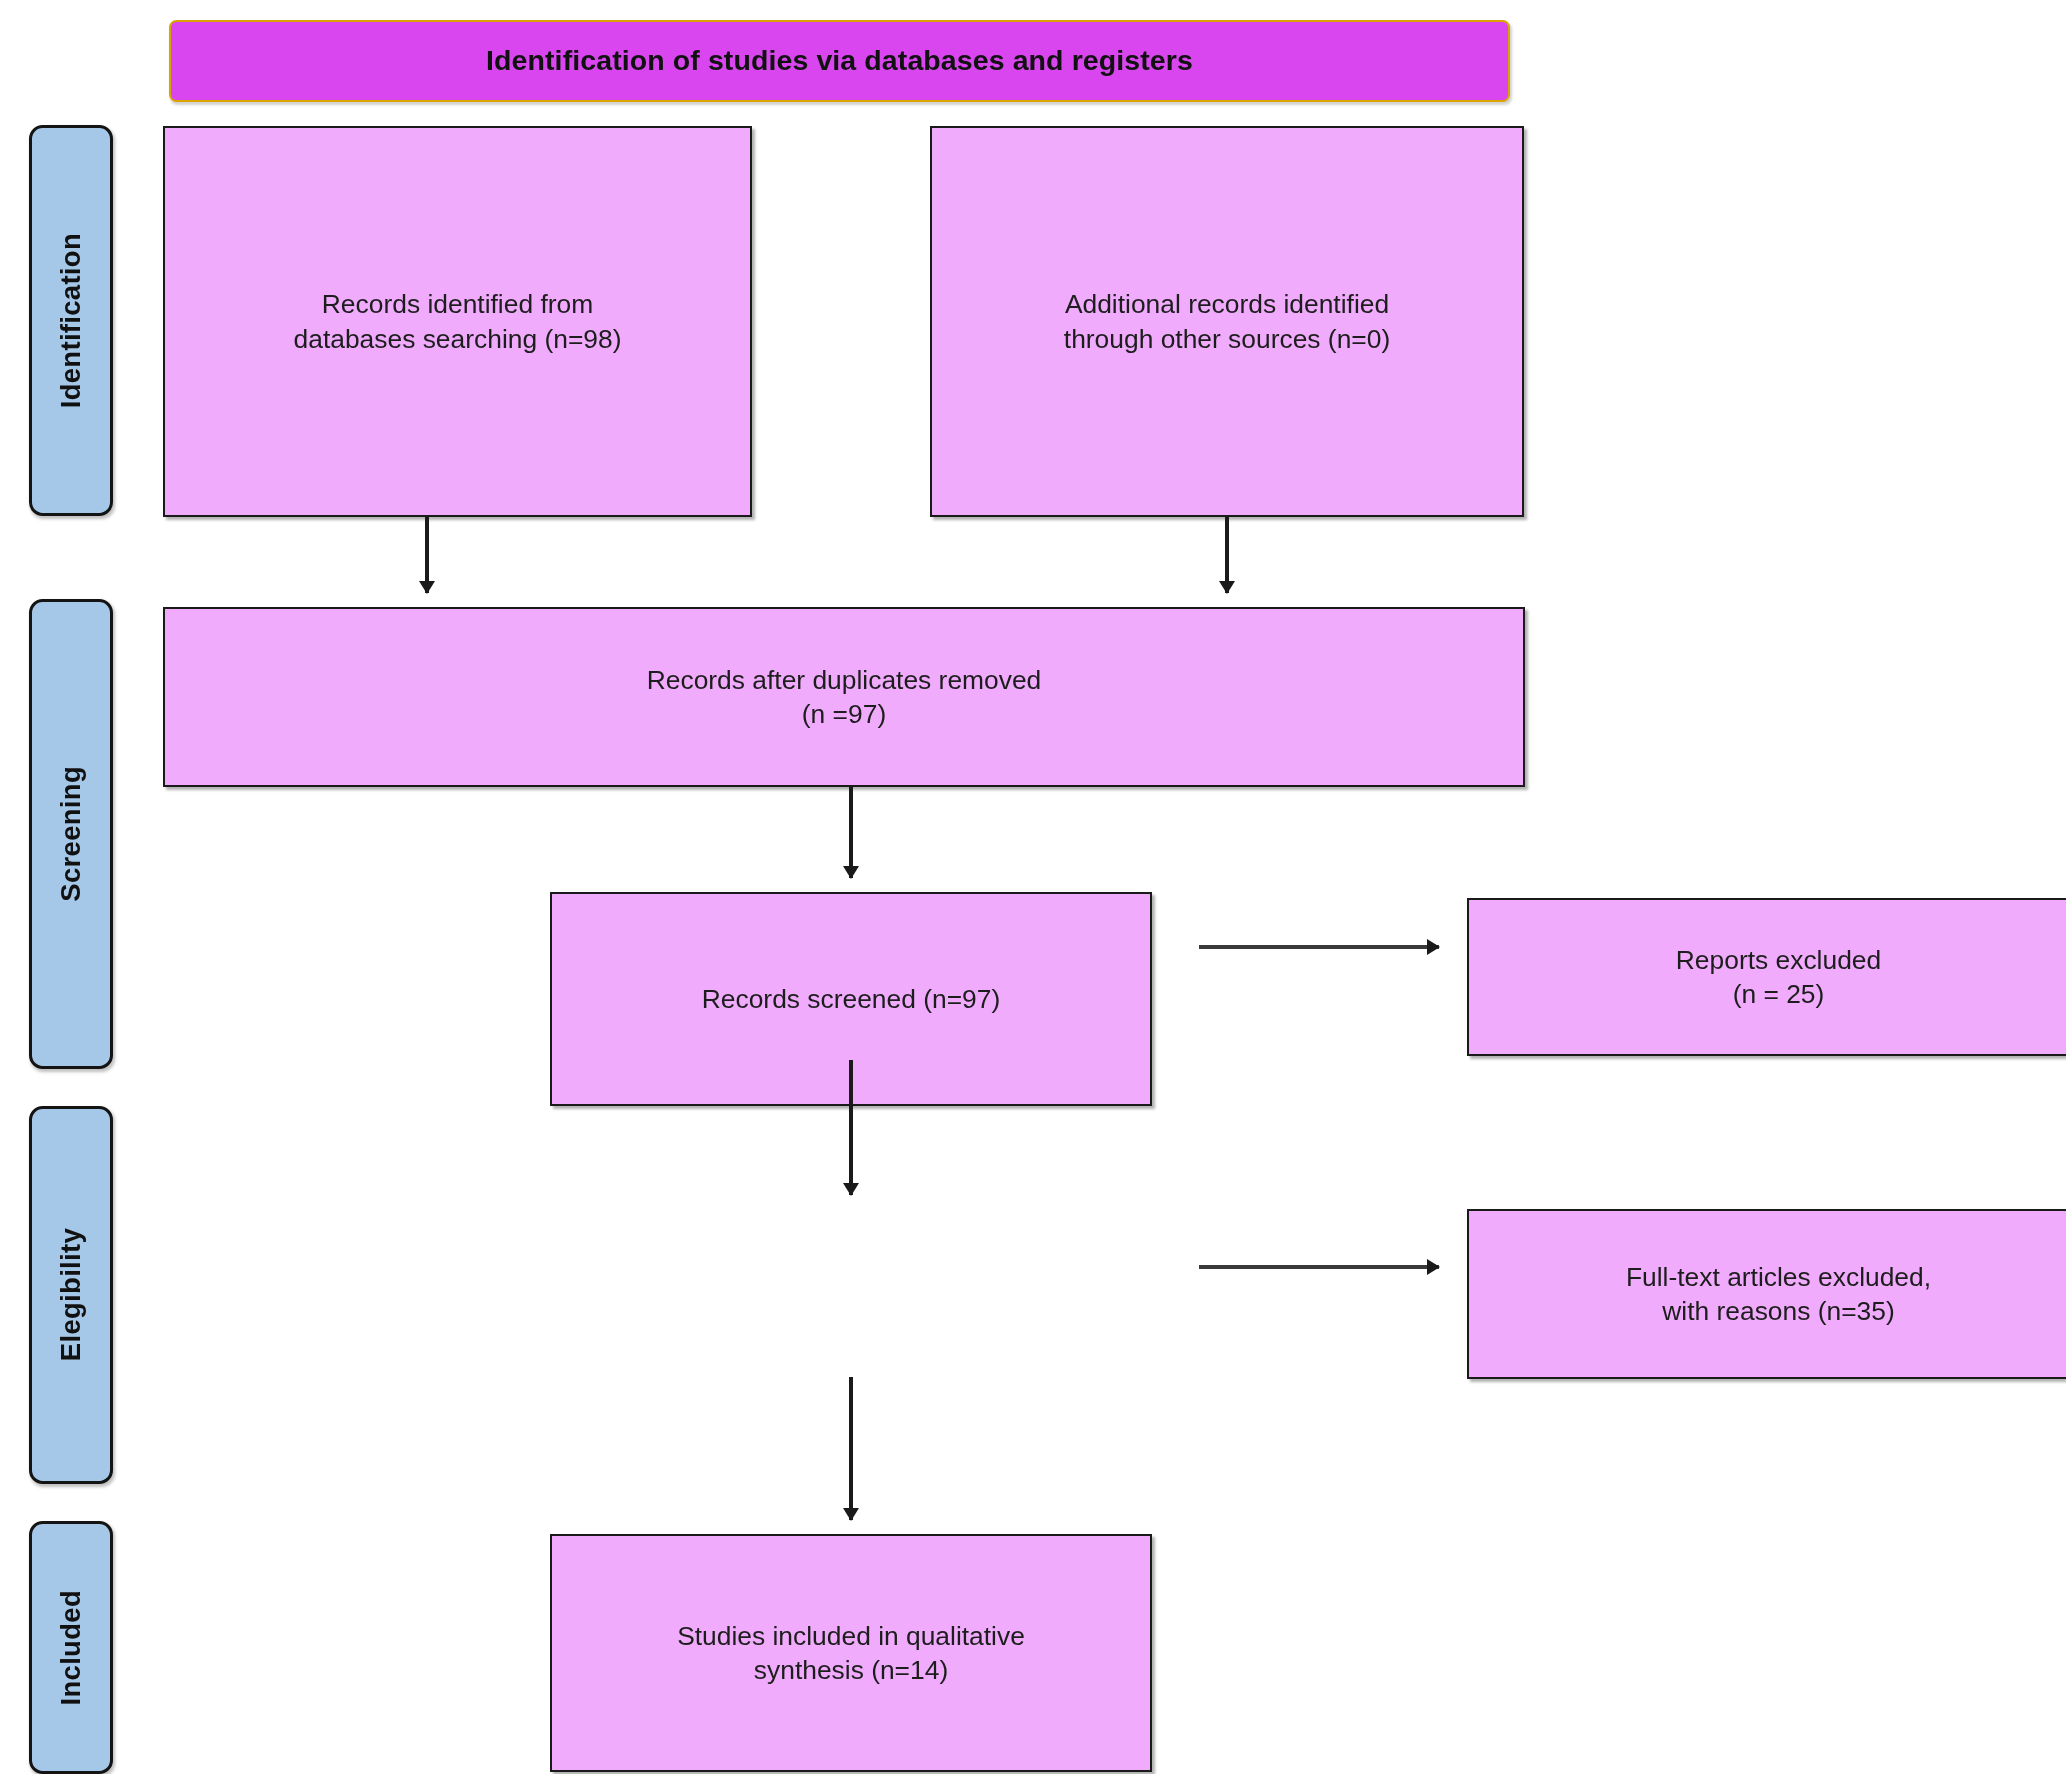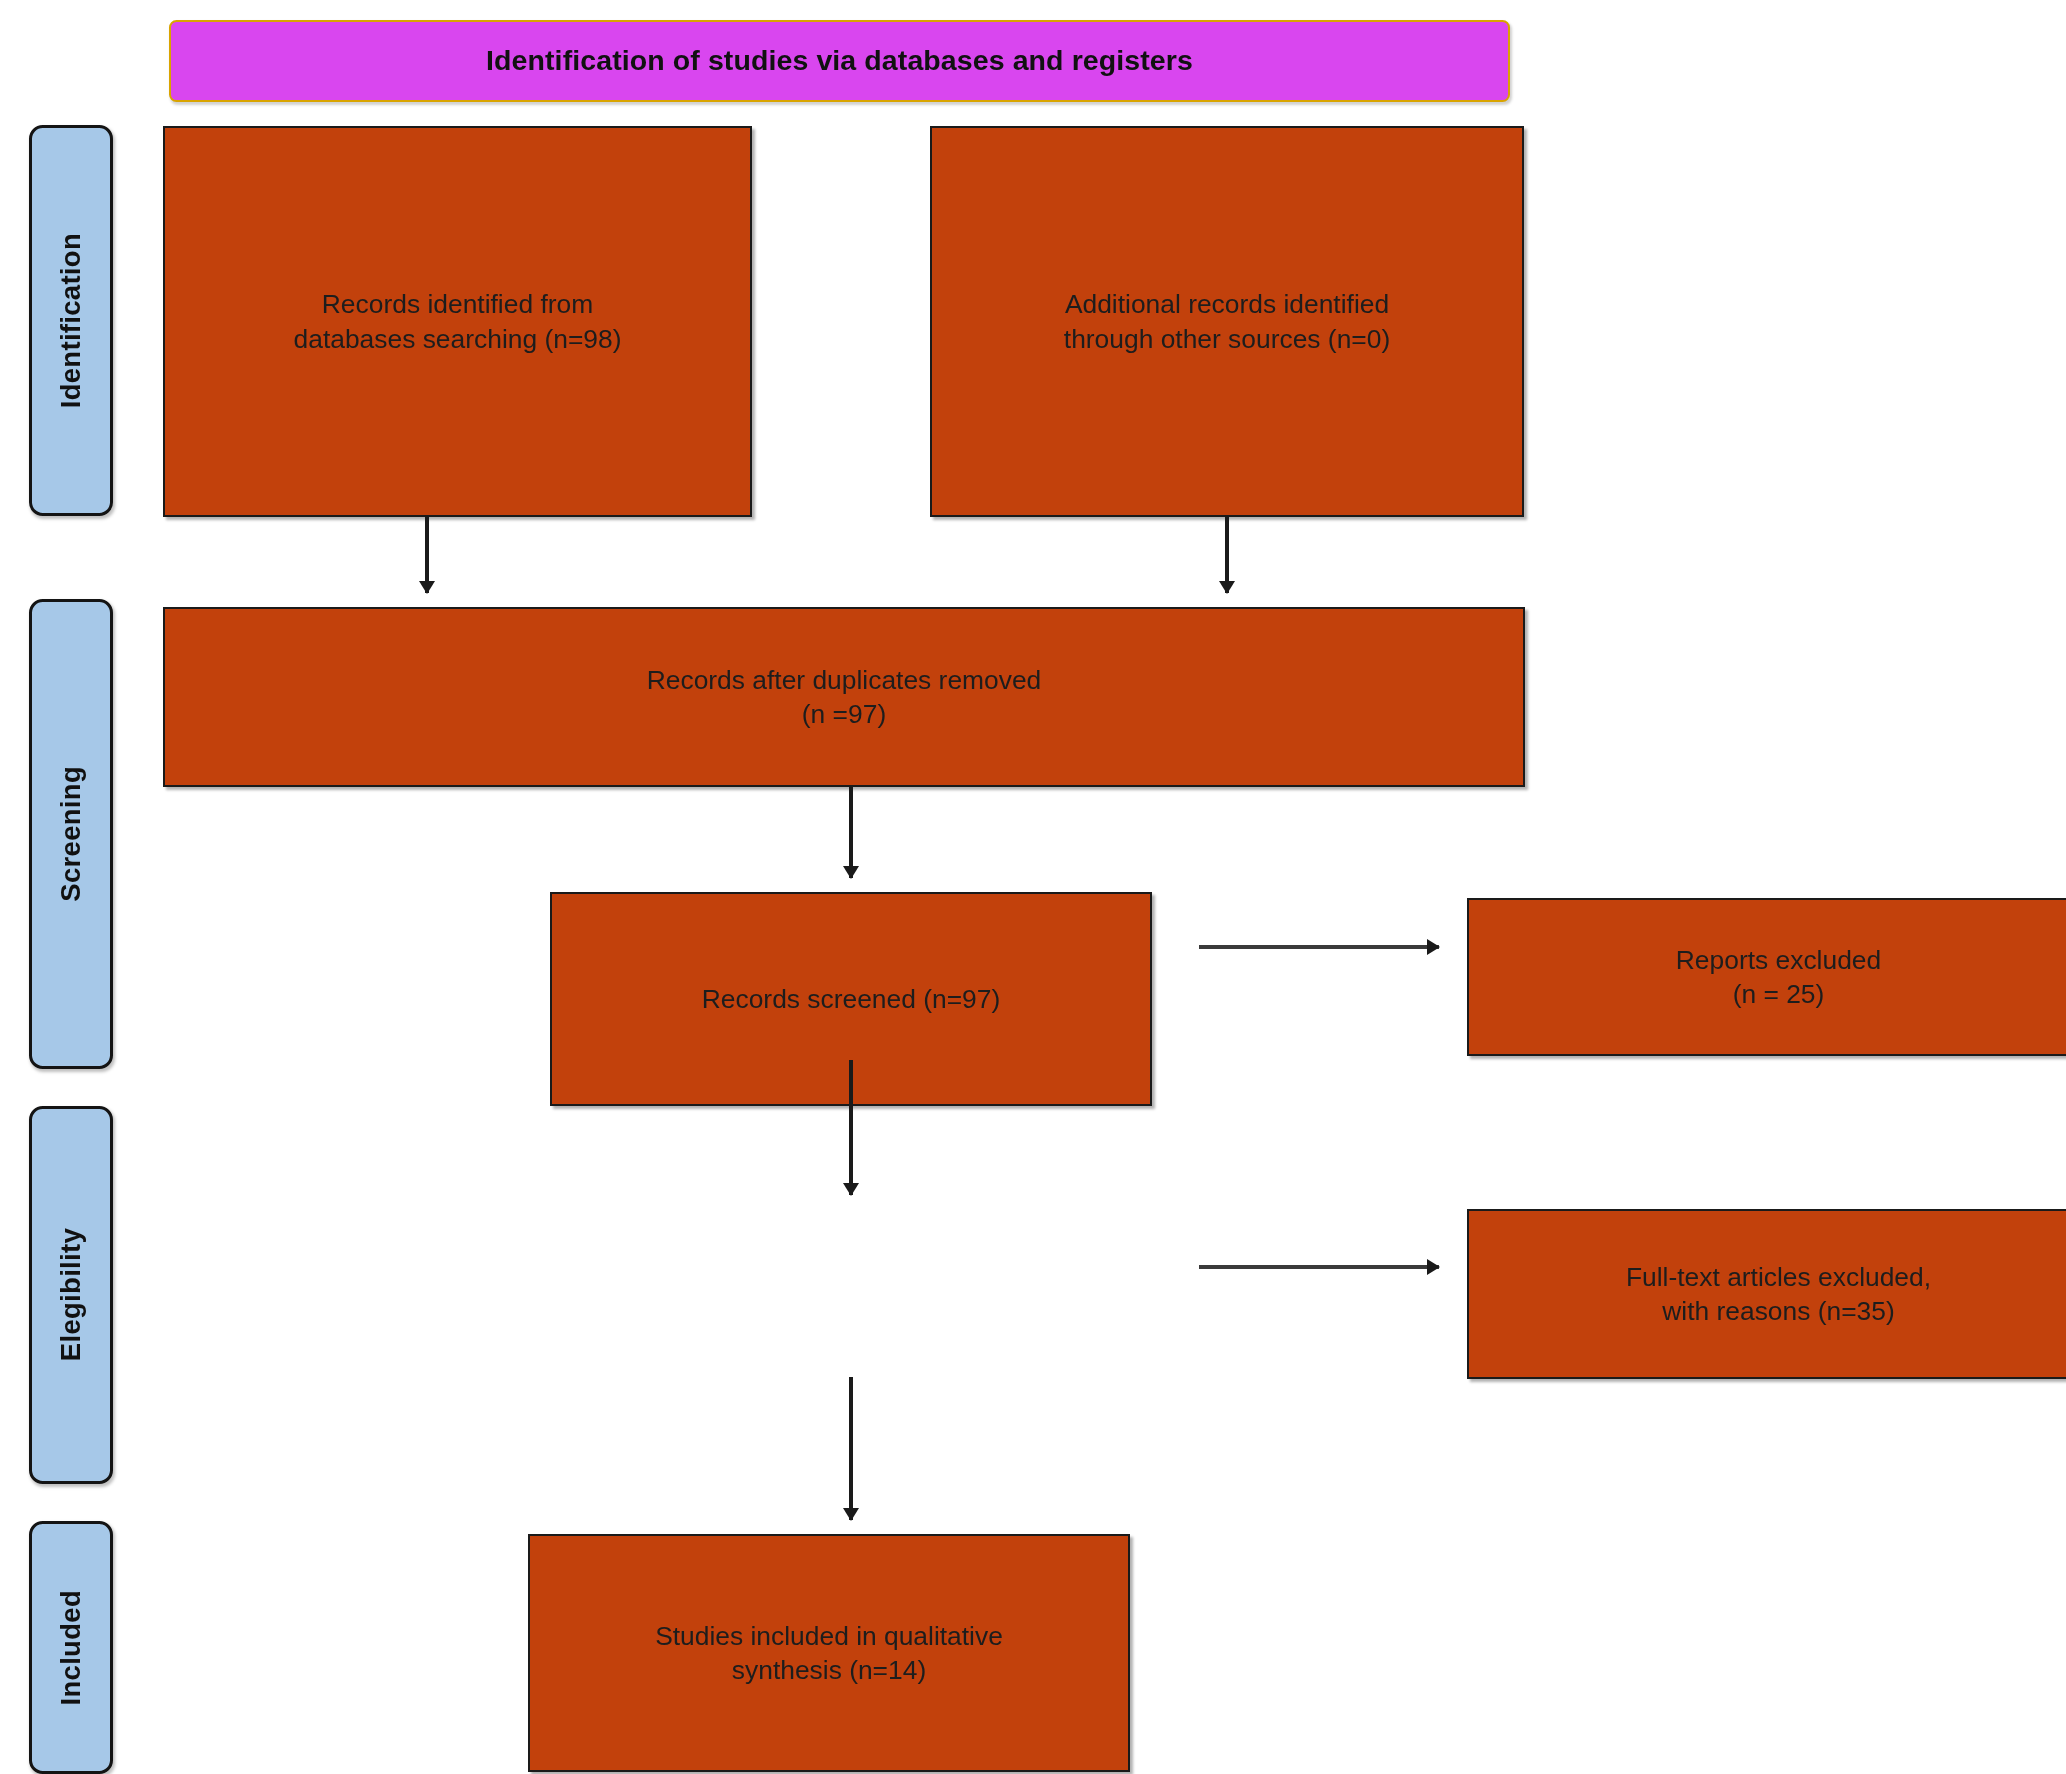--- a/index.html
+++ b/index.html
@@ -60,21 +60,21 @@
     white-space:nowrap;
   }
   .stage-identification{ top:125px;  height:391px; }
   .stage-screening{     top:599px; height:470px; }
   .stage-elegibility{   top:1106px; height:378px; }
   .stage-included{      top:1521px; height:253px; }
 
   
   .box{
     position:absolute;
-    background:#c2410c;
+    background:#f0abfc;
     border:2.6px solid #1a1a1a;
     box-sizing:border-box;
     display:flex; align-items:center; justify-content:center;
     padding:26px 18px;
     box-shadow:2.6px 3.2px 2.6px rgba(0,0,0,0.30);
   }
   .box-text{
     font-size:26.4px;
     line-height:1.30;
     text-align:center;
@@ -82,21 +82,21 @@
     white-space:pre-line;
   }
 
   #box-db-records      { left:163px;  top:126px;  width:589px; height:391px; }
   #box-other-records   { left:930px; top:126px;  width:594px; height:391px; }
   #box-after-dupes     { left:163px;  top:607px; width:1362px; height:180px; }
   #box-screened        { left:550px; top:892px; width:602px; height:214px; }
   #box-reports-excluded{ left:1467px; top:898px; width:623px; height:158px; }
   #box-fulltext        { left:550px; top:1209px; width:602px; height:168px; }
   #box-fulltext-excl   { left:1467px; top:1209px; width:623px; height:170px; }
-  #box-included        { left:528px; top:1534px; width:602px; height:238px; }
+  #box-included        { left:550px; top:1534px; width:602px; height:238px; }
 
   
   .arrow-v{
     position:absolute;
     width:3.7px;
     background:#1a1a1a;
   }
   .arrow-v::after{
     content:"";
     position:absolute;

